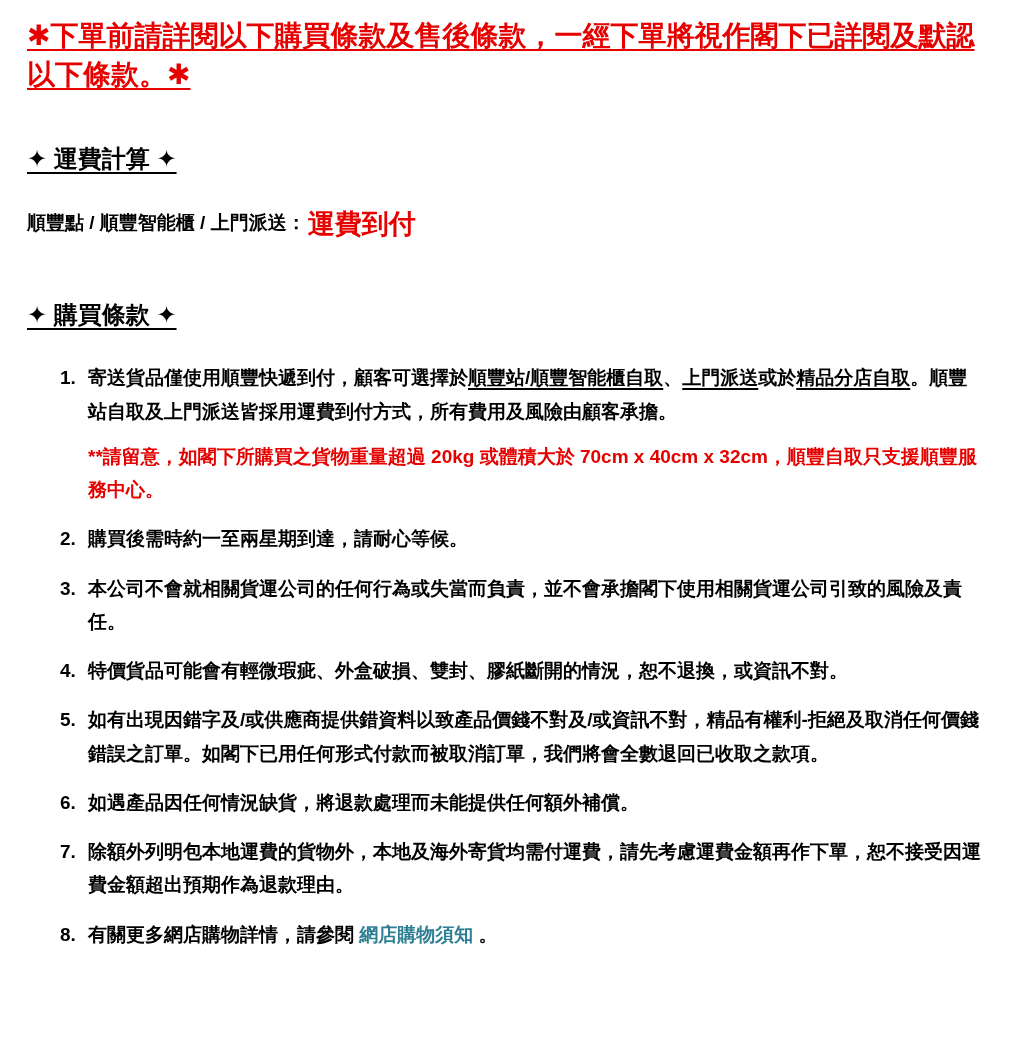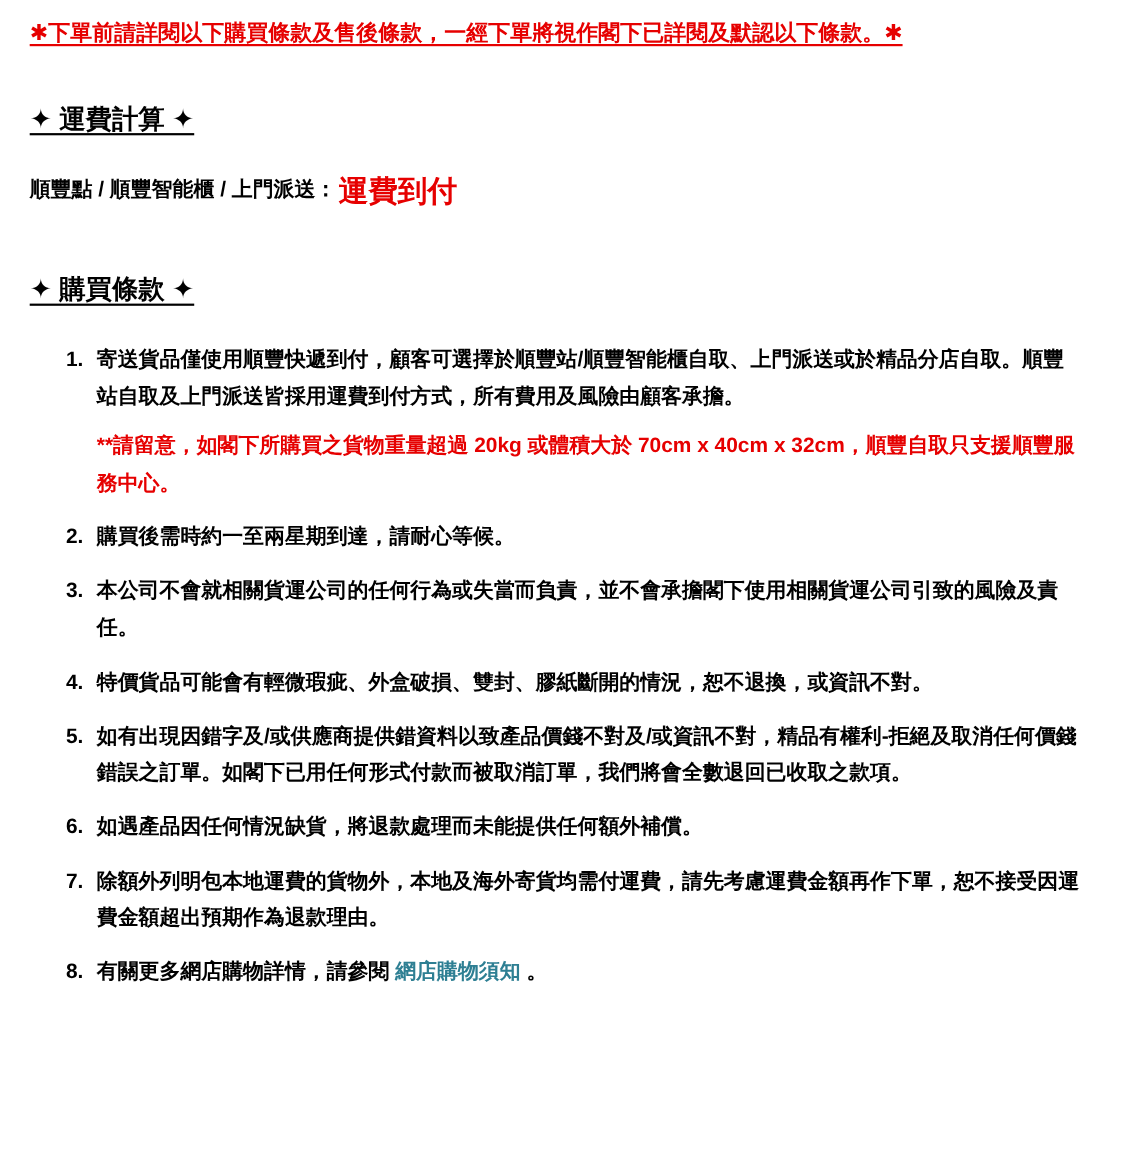--- a/index.html
+++ b/index.html
@@ -14,21 +14,21 @@
     min-height:1048px;
     font-family:"Liberation Sans","DejaVu Sans",sans-serif;
     font-weight:700;
     color:var(--text);
     -webkit-font-smoothing:antialiased;
   }
   .page{padding:16px 40px 40px 27px;}
 
   .notice{
     color:var(--red);
-    font-size:20px;
+    font-size:28px;
     line-height:1.4;
     text-decoration:underline;
     text-decoration-thickness:2px;
     text-underline-offset:4px;
   }
 
   .section-title{
     font-size:24px;
     line-height:1.4;
     text-decoration:underline;
@@ -79,20 +79,21 @@
     font-size:19px;
     line-height:1.75;
   }
   .warn-text{
     margin-top:12px;
     color:var(--red);
     font-size:19px;
     line-height:1.75;
   }
   .u{
+    text-decoration:underline;
     text-decoration-thickness:1.5px;
     text-underline-offset:4px;
   }
   .link{
     color:var(--link);
     text-decoration-thickness:1.5px;
     text-underline-offset:4px;
     cursor:pointer;
   }
 </style>

